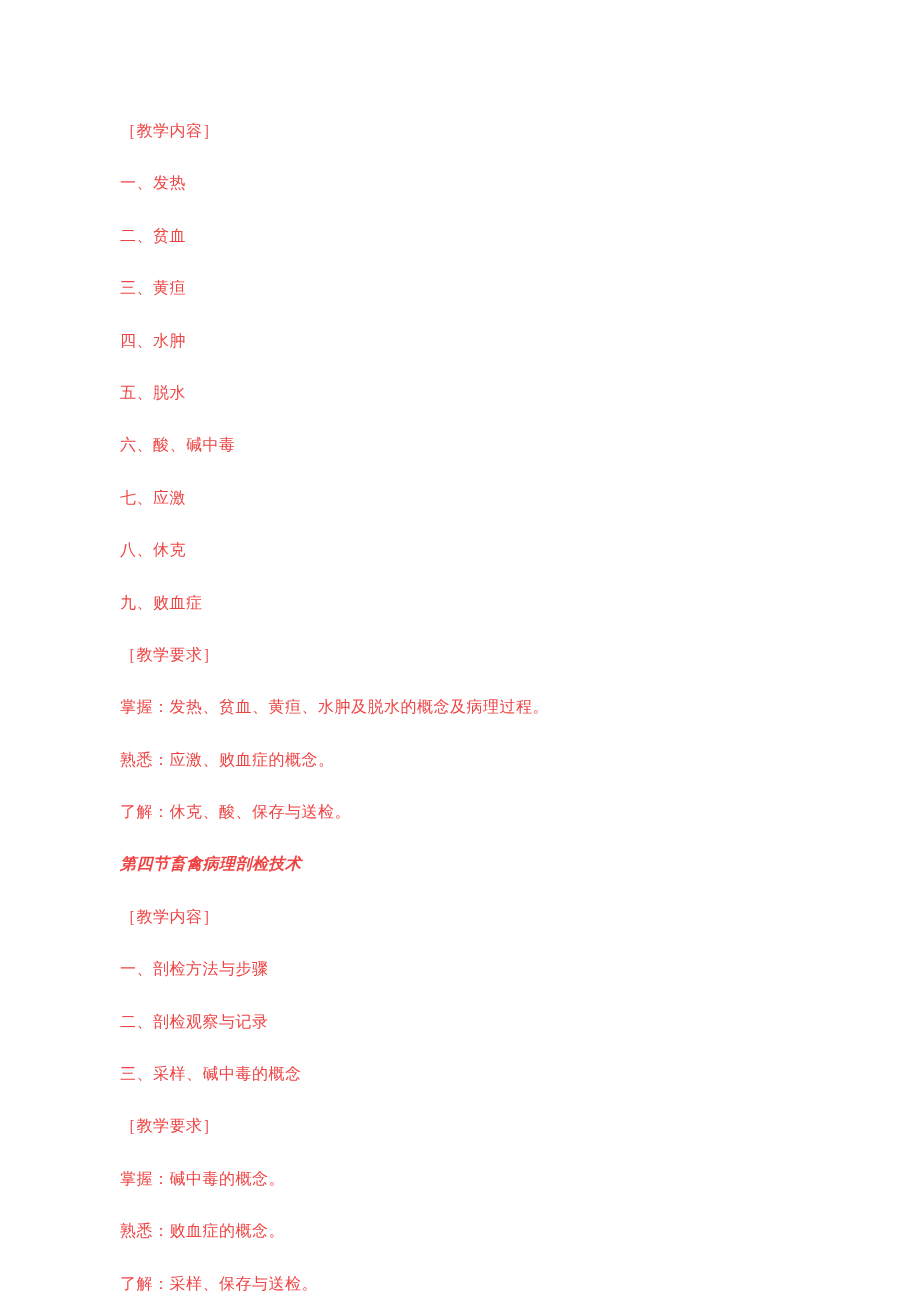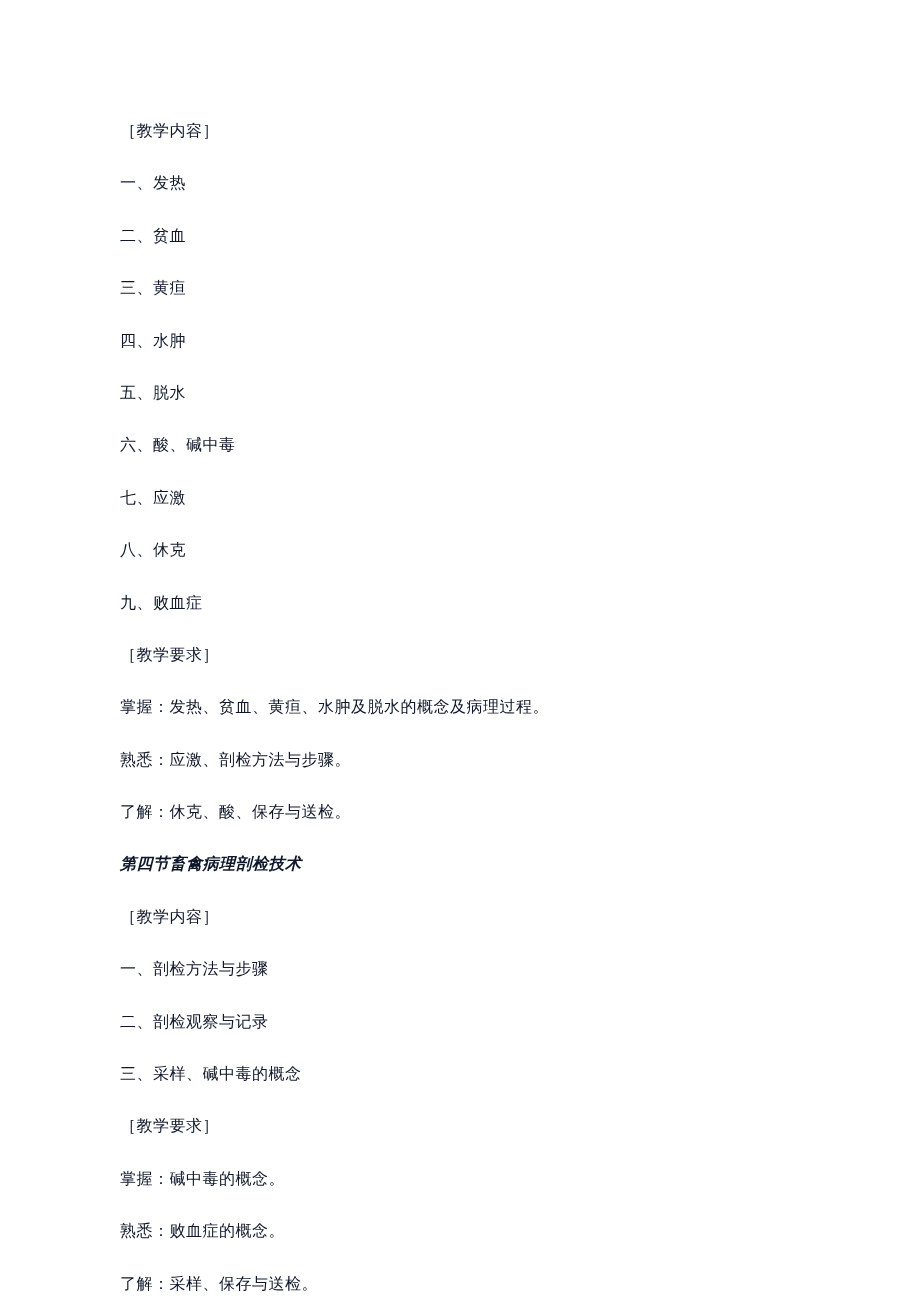--- a/index.html
+++ b/index.html
@@ -8,21 +8,21 @@
       box-sizing: border-box;
     }
     body {
       background: #ffffff;
       font-family: "SimSun", "宋体", serif;
       padding: 120px 120px 60px 120px;
       width: 920px;
     }
     .line {
       font-size: 16px;
-      color: #0f172a;
+      color: #ef4444;
       line-height: 1.4;
       margin-bottom: 30px;
       letter-spacing: 0.5px;
     }
     .bold {
       font-weight: bold;
       font-style: italic;
     }
   </style>
 </head>
@@ -33,21 +33,21 @@
 <div class="line">二、贫血</div>
 <div class="line">三、黄疸</div>
 <div class="line">四、水肿</div>
 <div class="line">五、脱水</div>
 <div class="line">六、酸、碱中毒</div>
 <div class="line">七、应激</div>
 <div class="line">八、休克</div>
 <div class="line">九、败血症</div>
 <div class="line">［教学要求］</div>
 <div class="line">掌握：发热、贫血、黄疸、水肿及脱水的概念及病理过程。</div>
-<div class="line">熟悉：应激、剖检方法与步骤。</div>
+<div class="line">熟悉：应激、败血症的概念。</div>
 <div class="line">了解：休克、酸、保存与送检。</div>
 <div class="line bold">第四节畜禽病理剖检技术</div>
 <div class="line">［教学内容］</div>
 <div class="line">一、剖检方法与步骤</div>
 <div class="line">二、剖检观察与记录</div>
 <div class="line">三、采样、碱中毒的概念</div>
 <div class="line">［教学要求］</div>
 <div class="line">掌握：碱中毒的概念。</div>
 <div class="line">熟悉：败血症的概念。</div>
 <div class="line">了解：采样、保存与送检。</div>

